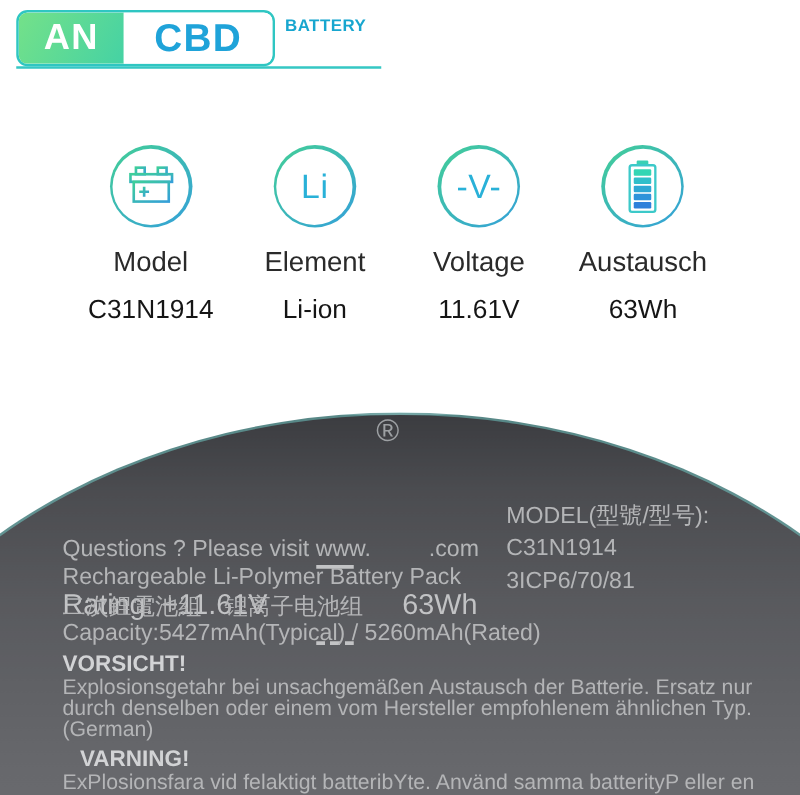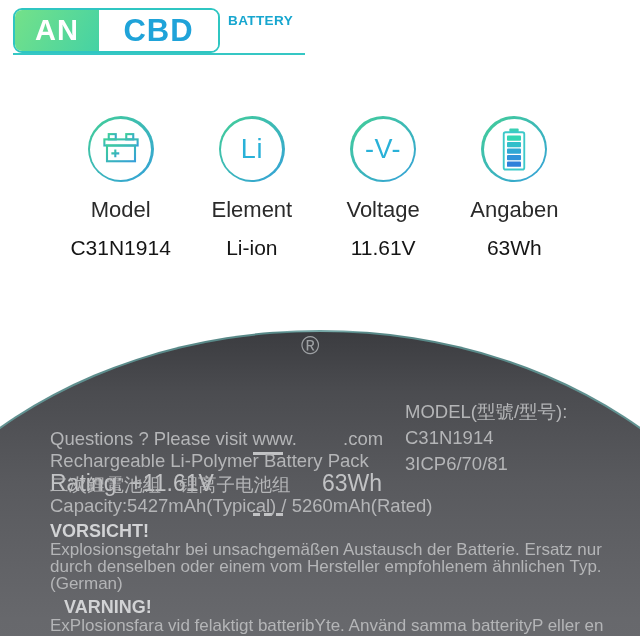--- a/index.html
+++ b/index.html
@@ -138,21 +138,21 @@
             <rect x="10" y="1" width="10" height="4" rx="1" fill="#3ad0b4"></rect>
             <rect x="4" y="5" width="22" height="40" rx="2" fill="none" stroke="#3cc9c9" stroke-width="2"></rect>
             <rect x="7.5" y="8.5" width="15" height="5.6" rx="1" fill="#33d6b4"></rect>
             <rect x="7.5" y="15.5" width="15" height="5.6" rx="1" fill="#30bfca"></rect>
             <rect x="7.5" y="22.5" width="15" height="5.6" rx="1" fill="#2fa8d4"></rect>
             <rect x="7.5" y="29.5" width="15" height="5.6" rx="1" fill="#2f93da"></rect>
             <rect x="7.5" y="36.5" width="15" height="5.6" rx="1" fill="#2e80da"></rect>
           </svg>
         </div>
       </div>
-      <div class="spec-label">Angaben</div>
+      <div class="spec-label">Austausch</div>
       <div class="spec-value">63Wh</div>
     </div>
   </div>
 
   <div class="battery-ellipse"></div>
 
   <div class="bat-text registered" style="left:301px; top:331px;">®</div>
 
   <div class="bat-text rating-line" style="left:50px; top:396px;gap:30px;">
     <span>Rating: +11.61V</span>

